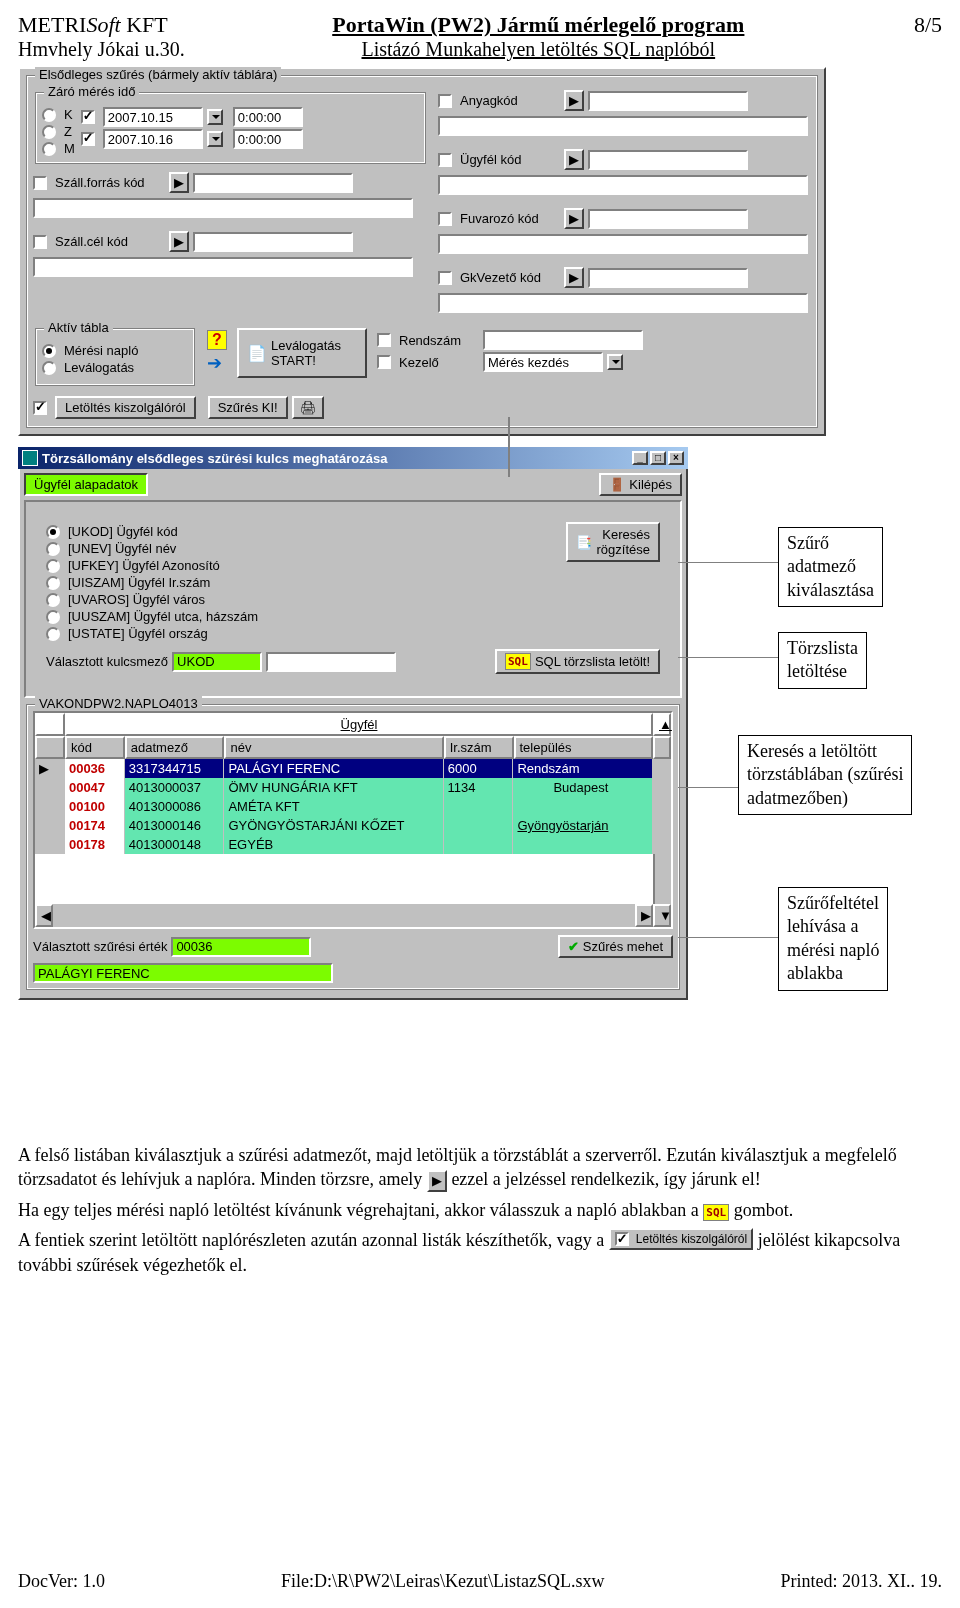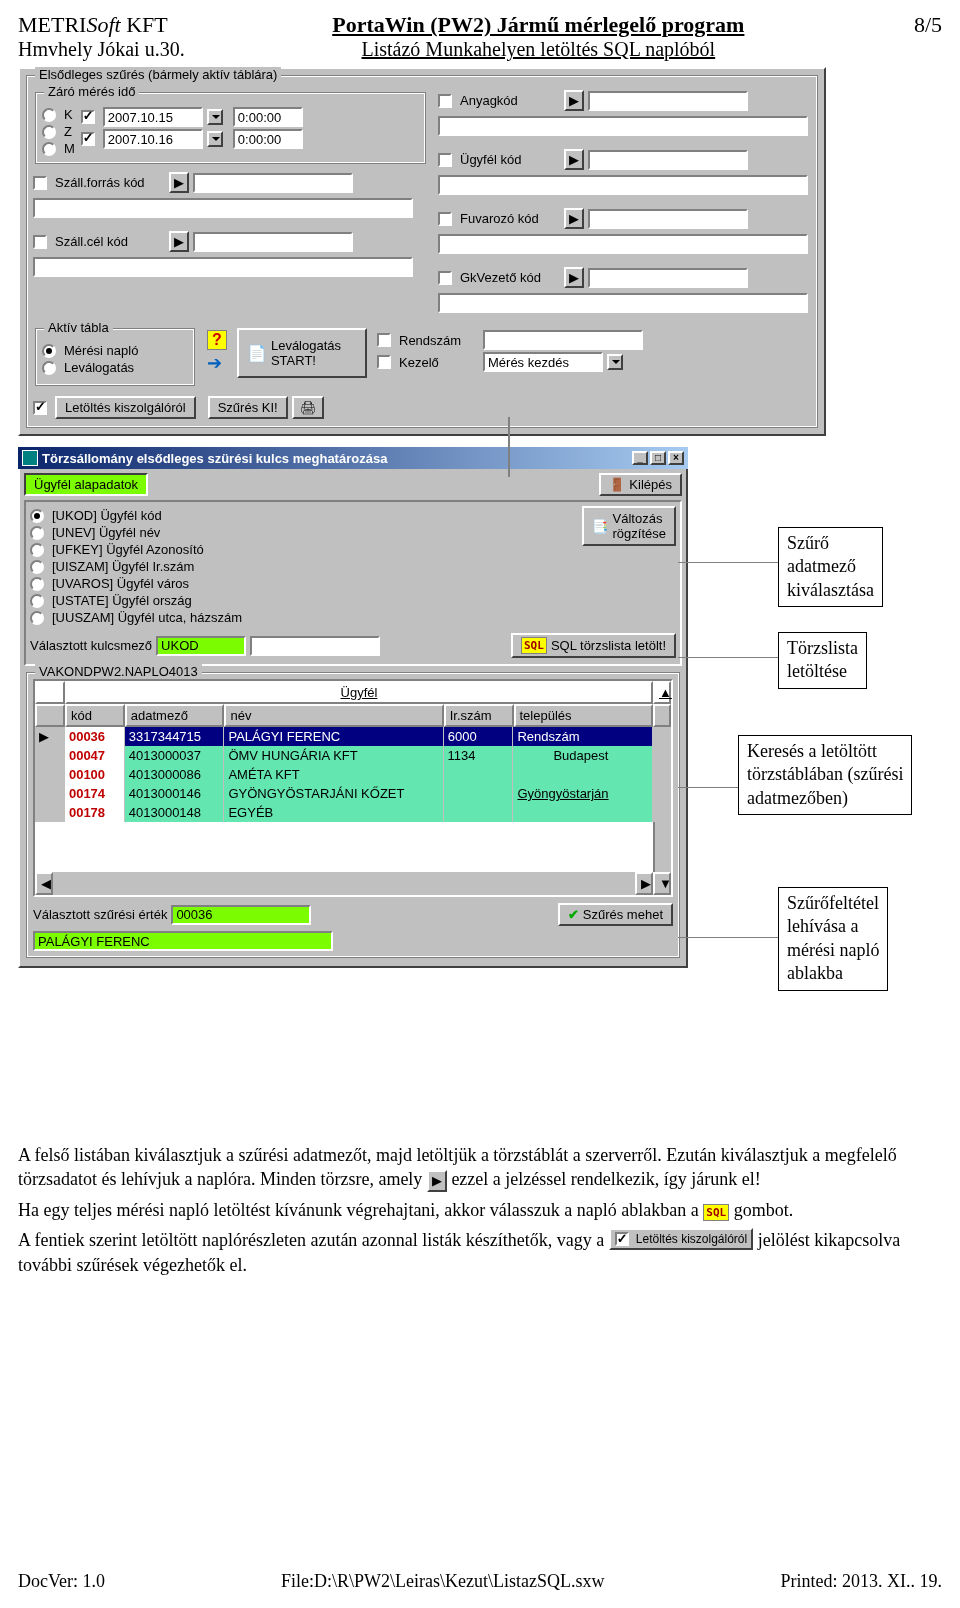--- a/index.html
+++ b/index.html
@@ -32,21 +32,22 @@
   .win-panel {
     background: #c0c0c0;
     border: 2px solid;
     border-color: #fff #404040 #404040 #fff;
     padding: 4px;
   }
   .sunken {
     background: #c0c0c0;
     border: 2px solid;
     border-color: #808080 #fff #fff #808080;
-    padding: 4px;
+    padding: 20px;
+    text-align: right;
   }
   .groupbox {
     border: 1px solid #808080;
     box-shadow: inset -1px -1px 0 #fff, inset 1px 1px 0 #fff;
     position: relative;
     padding: 12px 6px 6px 6px;
     margin: 4px 2px;
   }
   .groupbox > .legend {
     position: absolute;
@@ -427,31 +428,31 @@
                 <div class="row">
                   <span class="rad "></span>
                   <span class="label">[UISZAM] Ügyfél Ir.szám</span>
                 </div>
                 <div class="row">
                   <span class="rad "></span>
                   <span class="label">[UVAROS] Ügyfél város</span>
                 </div>
                 <div class="row">
                   <span class="rad "></span>
-                  <span class="label">[USTATE] Ügyfél ország</span>
+                  <span class="label">[UUSZAM] Ügyfél utca, házszám</span>
                 </div>
                 <div class="row">
                   <span class="rad "></span>
-                  <span class="label">[UUSZAM] Ügyfél utca, házszám</span>
+                  <span class="label">[USTATE] Ügyfél ország</span>
                 </div>
               </div>
             <div>
               <span class="btn" style="height:40px;">
                 <span style="color:#c00080;">📑</span>
-                <span style="white-space:pre-line;">Változás
+                <span style="white-space:pre-line;">Keresés
 rögzítése</span>
               </span>
             </div>
           </div>
           <div class="row" style="margin-top:6px;">
             <span class="label">Választott kulcsmező</span>
             <span class="input green-cell" style="width:90px;">UKOD</span>
             <span class="input" style="width:130px;"></span>
             <span class="btn" style="margin-left:auto;">
               <span class="icon-sql">SQL</span>

